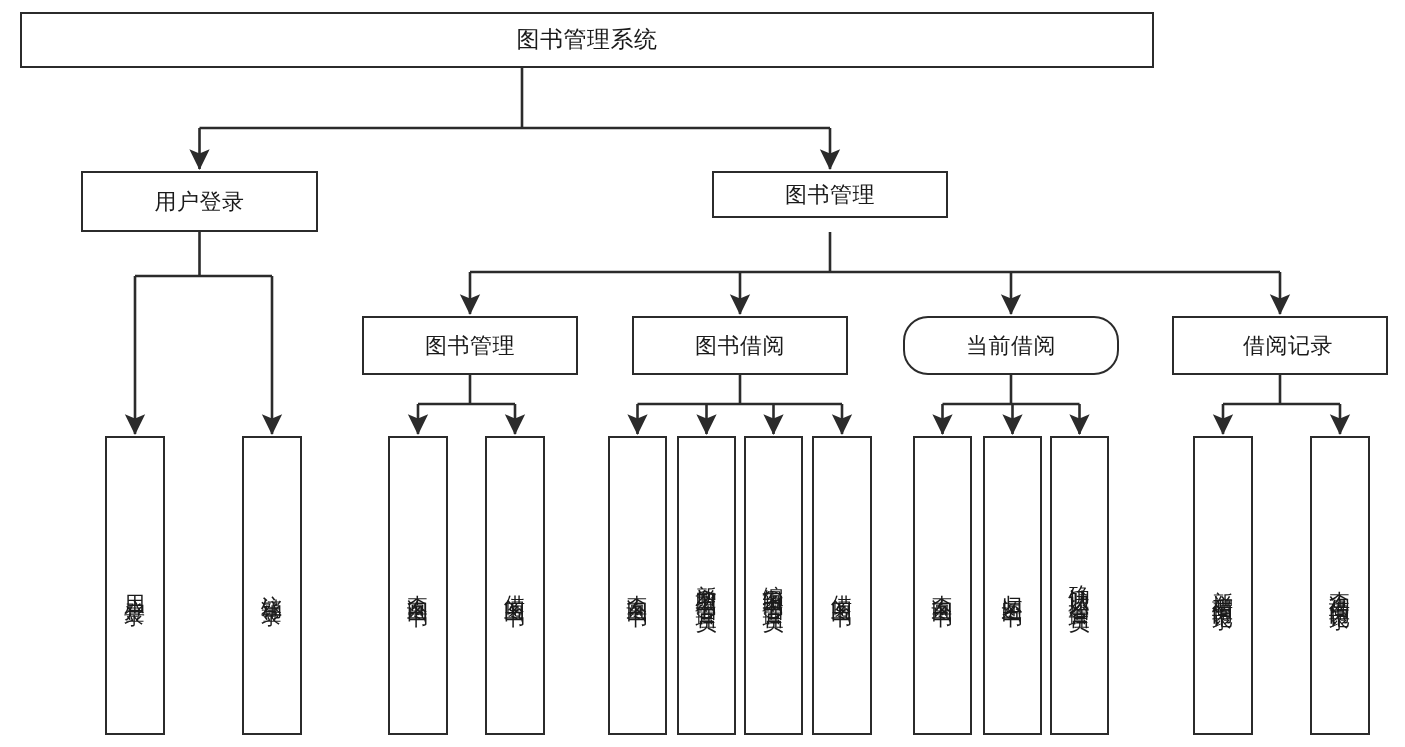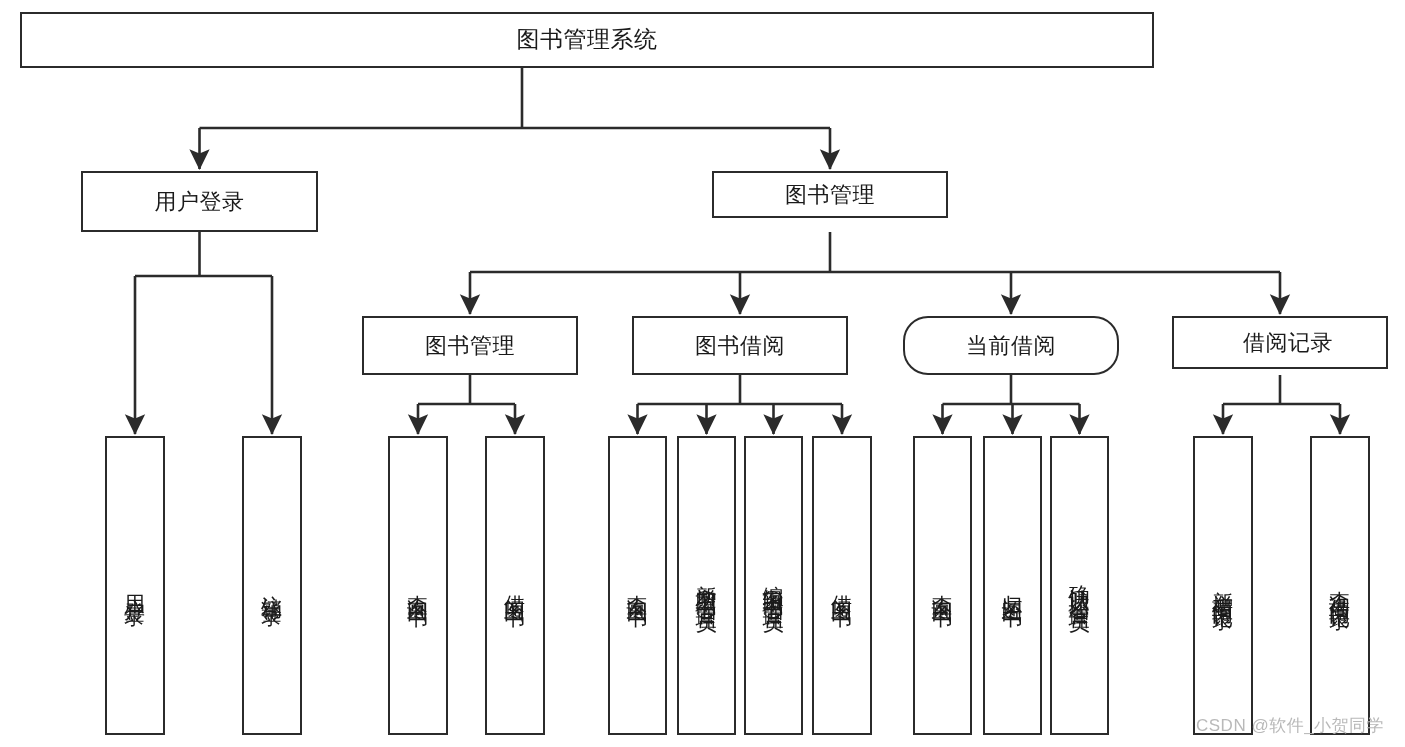--- a/index.html
+++ b/index.html
@@ -132,21 +132,21 @@
       </div>
       <div class="node horiz" style="left: 362px; top: 316px; width: 216px; height: 59px;">
         <span class="node-label">图书管理</span>
       </div>
       <div class="node horiz" style="left: 632px; top: 316px; width: 216px; height: 59px;">
         <span class="node-label">图书借阅</span>
       </div>
       <div class="node horiz" style="left: 903px; top: 316px; width: 216px; height: 59px; border-radius: 25px;">
         <span class="node-label">当前借阅</span>
       </div>
-      <div class="node horiz" style="left: 1172px; top: 316px; width: 216px; height: 53px; padding-left: 16px;">
+      <div class="node horiz" style="left: 1172px; top: 316px; width: 216px; height: 59px; padding-left: 16px;">
         <span class="node-label">借阅记录</span>
       </div>
       <div class="node vert" style="left: 105px; top: 436px; width: 60px; height: 299px;">
         <span class="node-label">用户登录</span>
       </div>
       <div class="node vert" style="left: 242px; top: 436px; width: 60px; height: 299px;">
         <span class="node-label">注销登录</span>
       </div>
       <div class="node vert" style="left: 388px; top: 436px; width: 60px; height: 299px;">
         <span class="node-label">查询图书</span>
@@ -176,15 +176,14 @@
         <span class="node-label">确认归还（管理员）</span>
       </div>
       <div class="node vert" style="left: 1193px; top: 436px; width: 60px; height: 299px;">
         <span class="node-label">新增借阅记录</span>
       </div>
       <div class="node vert" style="left: 1310px; top: 436px; width: 60px; height: 299px;">
         <span class="node-label">查询借阅记录</span>
       </div>
     </div>
 
-  <div class="watermark" style="left:1196px; top:714px;">CSDN @软件_小贺同学</div>
 
 </div>
 
 </body></html>

